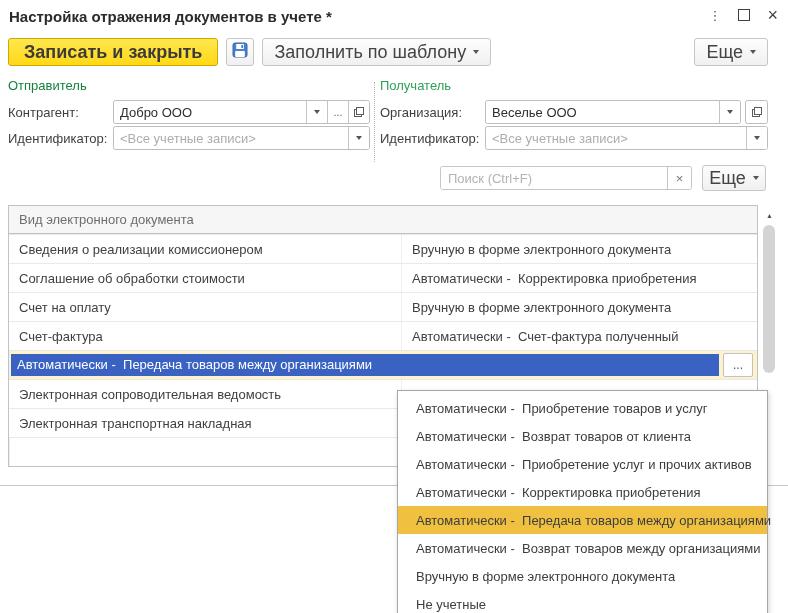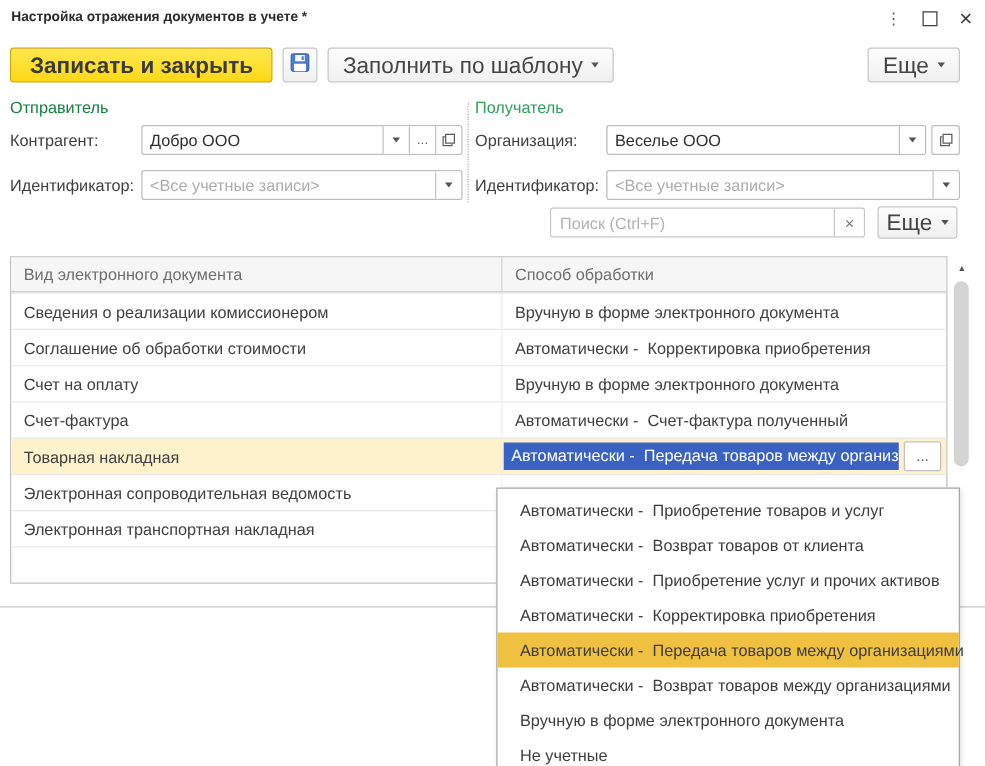--- a/index.html
+++ b/index.html
@@ -1,21 +1,21 @@
 <!DOCTYPE html>
 <html><head>
 <meta charset="utf-8">
 <style>
   * { margin:0; padding:0; box-sizing:border-box; }
   html,body { background:#fff; }
   body { font-family:"Liberation Sans","DejaVu Sans",sans-serif; font-size:13px; color:#3f3f3f; }
   #app { position:relative; width:788px; height:613px; background:#fff; overflow:hidden; }
 
   
-  .title { position:absolute; left:9px; top:8px; font-size:11px; font-weight:700; color:#2b2b2b; }
+  .title { position:absolute; left:9px; top:8px; font-size:15px; font-weight:700; color:#2b2b2b; }
   .win-controls { position:absolute; right:10px; top:5px; display:flex; align-items:center; gap:17px; }
   .wc { color:#4a4a4a; cursor:pointer; display:flex; align-items:center; justify-content:center; height:20px; }
   .wc-dots { font-size:13px; letter-spacing:0; color:#5a5a5a; }
   .wc-max  { width:12px; height:12px; border:1.6px solid #3f3f3f; }
   .wc-close { font-size:18px; line-height:12px; color:#3f3f3f; }
 
   
   .toolbar { position:absolute; left:8px; right:20px; top:38px; display:flex; align-items:center; gap:8px; }
   .btn { height:28px; display:inline-flex; align-items:center; gap:7px; padding:0 11px;
          border:1px solid #c6c6c6; border-radius:3px; background:linear-gradient(#fdfdfd,#f0f0f0);
@@ -26,21 +26,21 @@
   .caret { width:0; height:0; border-left:3.5px solid transparent; border-right:3.5px solid transparent; border-top:4px solid #555; }
   .btn-more-top { margin-left:auto; }
 
   
   .section { position:absolute; top:78px; }
   .section-sender { left:8px; width:362px; }
   .section-recipient { left:380px; width:388px; }
   .section-title { font-size:13px; height:18px; }
   .frow { display:flex; align-items:center; height:26px; }
   .frow-1 { margin-top:3px; }
-  .frow-2 { margin-top:10px; }
+  .frow-2 { }
   .flabel { width:105px; flex:0 0 105px; color:#3f3f3f; }
   .fieldgroup { display:flex; align-items:stretch; height:24px; flex:1; border:1px solid #bdbdbd; border-radius:2.5px; background:#fff; overflow:hidden; }
   .fieldgroup input { border:none; outline:none; flex:1; min-width:0; padding:0 6px; font:13px "Liberation Sans","DejaVu Sans",sans-serif; color:#2e2e2e; background:transparent; }
   .fieldgroup input::placeholder { color:#adadad; }
   .fg-btn { width:21px; flex:0 0 21px; border-left:1px solid #c4c4c4; display:flex; align-items:center; justify-content:center; color:#666; font-size:11px; cursor:pointer; background:#fff; }
   .sq-btn { width:23px; height:24px; margin-left:4px; border:1px solid #bdbdbd; border-radius:2.5px; background:#fff; display:flex; align-items:center; justify-content:center; cursor:pointer; }
   .open-ic { position:relative; width:10px; height:10px; display:inline-block; }
   .open-ic::before { content:""; position:absolute; left:0; bottom:0; width:6px; height:6px; border:1px solid #5c5c5c; background:#fff; }
   .open-ic::after  { content:""; position:absolute; right:0; top:0; width:6px; height:6px; border:1px solid #5c5c5c; background:#fff; }
   .v-divider { position:absolute; left:374px; top:82px; height:80px; border-left:1px dotted #b3b3b3; }
@@ -174,40 +174,38 @@
     <span class="search-clear">×</span>
   </div>
   <button class="btn btn-more-search">
     <span>Еще</span>
     <span class="caret"></span>
   </button>
 
   <div class="grid">
     <div class="g-head">
       <div class="c1">Вид электронного документа</div>
-      <div class="c2">Способ обработки</div>
     </div>
     <div class="g-row">
       <div class="c1">Сведения о реализации комиссионером</div>
       <div class="c2">Вручную в форме электронного документа</div>
     </div>
     <div class="g-row">
       <div class="c1">Соглашение об обработки стоимости</div>
       <div class="c2">Автоматически -  Корректировка приобретения</div>
     </div>
     <div class="g-row">
       <div class="c1">Счет на оплату</div>
       <div class="c2">Вручную в форме электронного документа</div>
     </div>
     <div class="g-row">
       <div class="c1">Счет-фактура</div>
       <div class="c2">Автоматически -  Счет-фактура полученный</div>
     </div>
     <div class="g-row g-row-sel">
-      <div class="c1">Товарная накладная</div>
       <div class="c2">
         <span class="sel-val">Автоматически -  Передача товаров между организациями</span>
         <span class="cell-ellipsis">...</span>
       </div>
     </div>
     <div class="g-row">
       <div class="c1">Электронная сопроводительная ведомость</div>
       <div class="c2"></div>
     </div>
     <div class="g-row">

